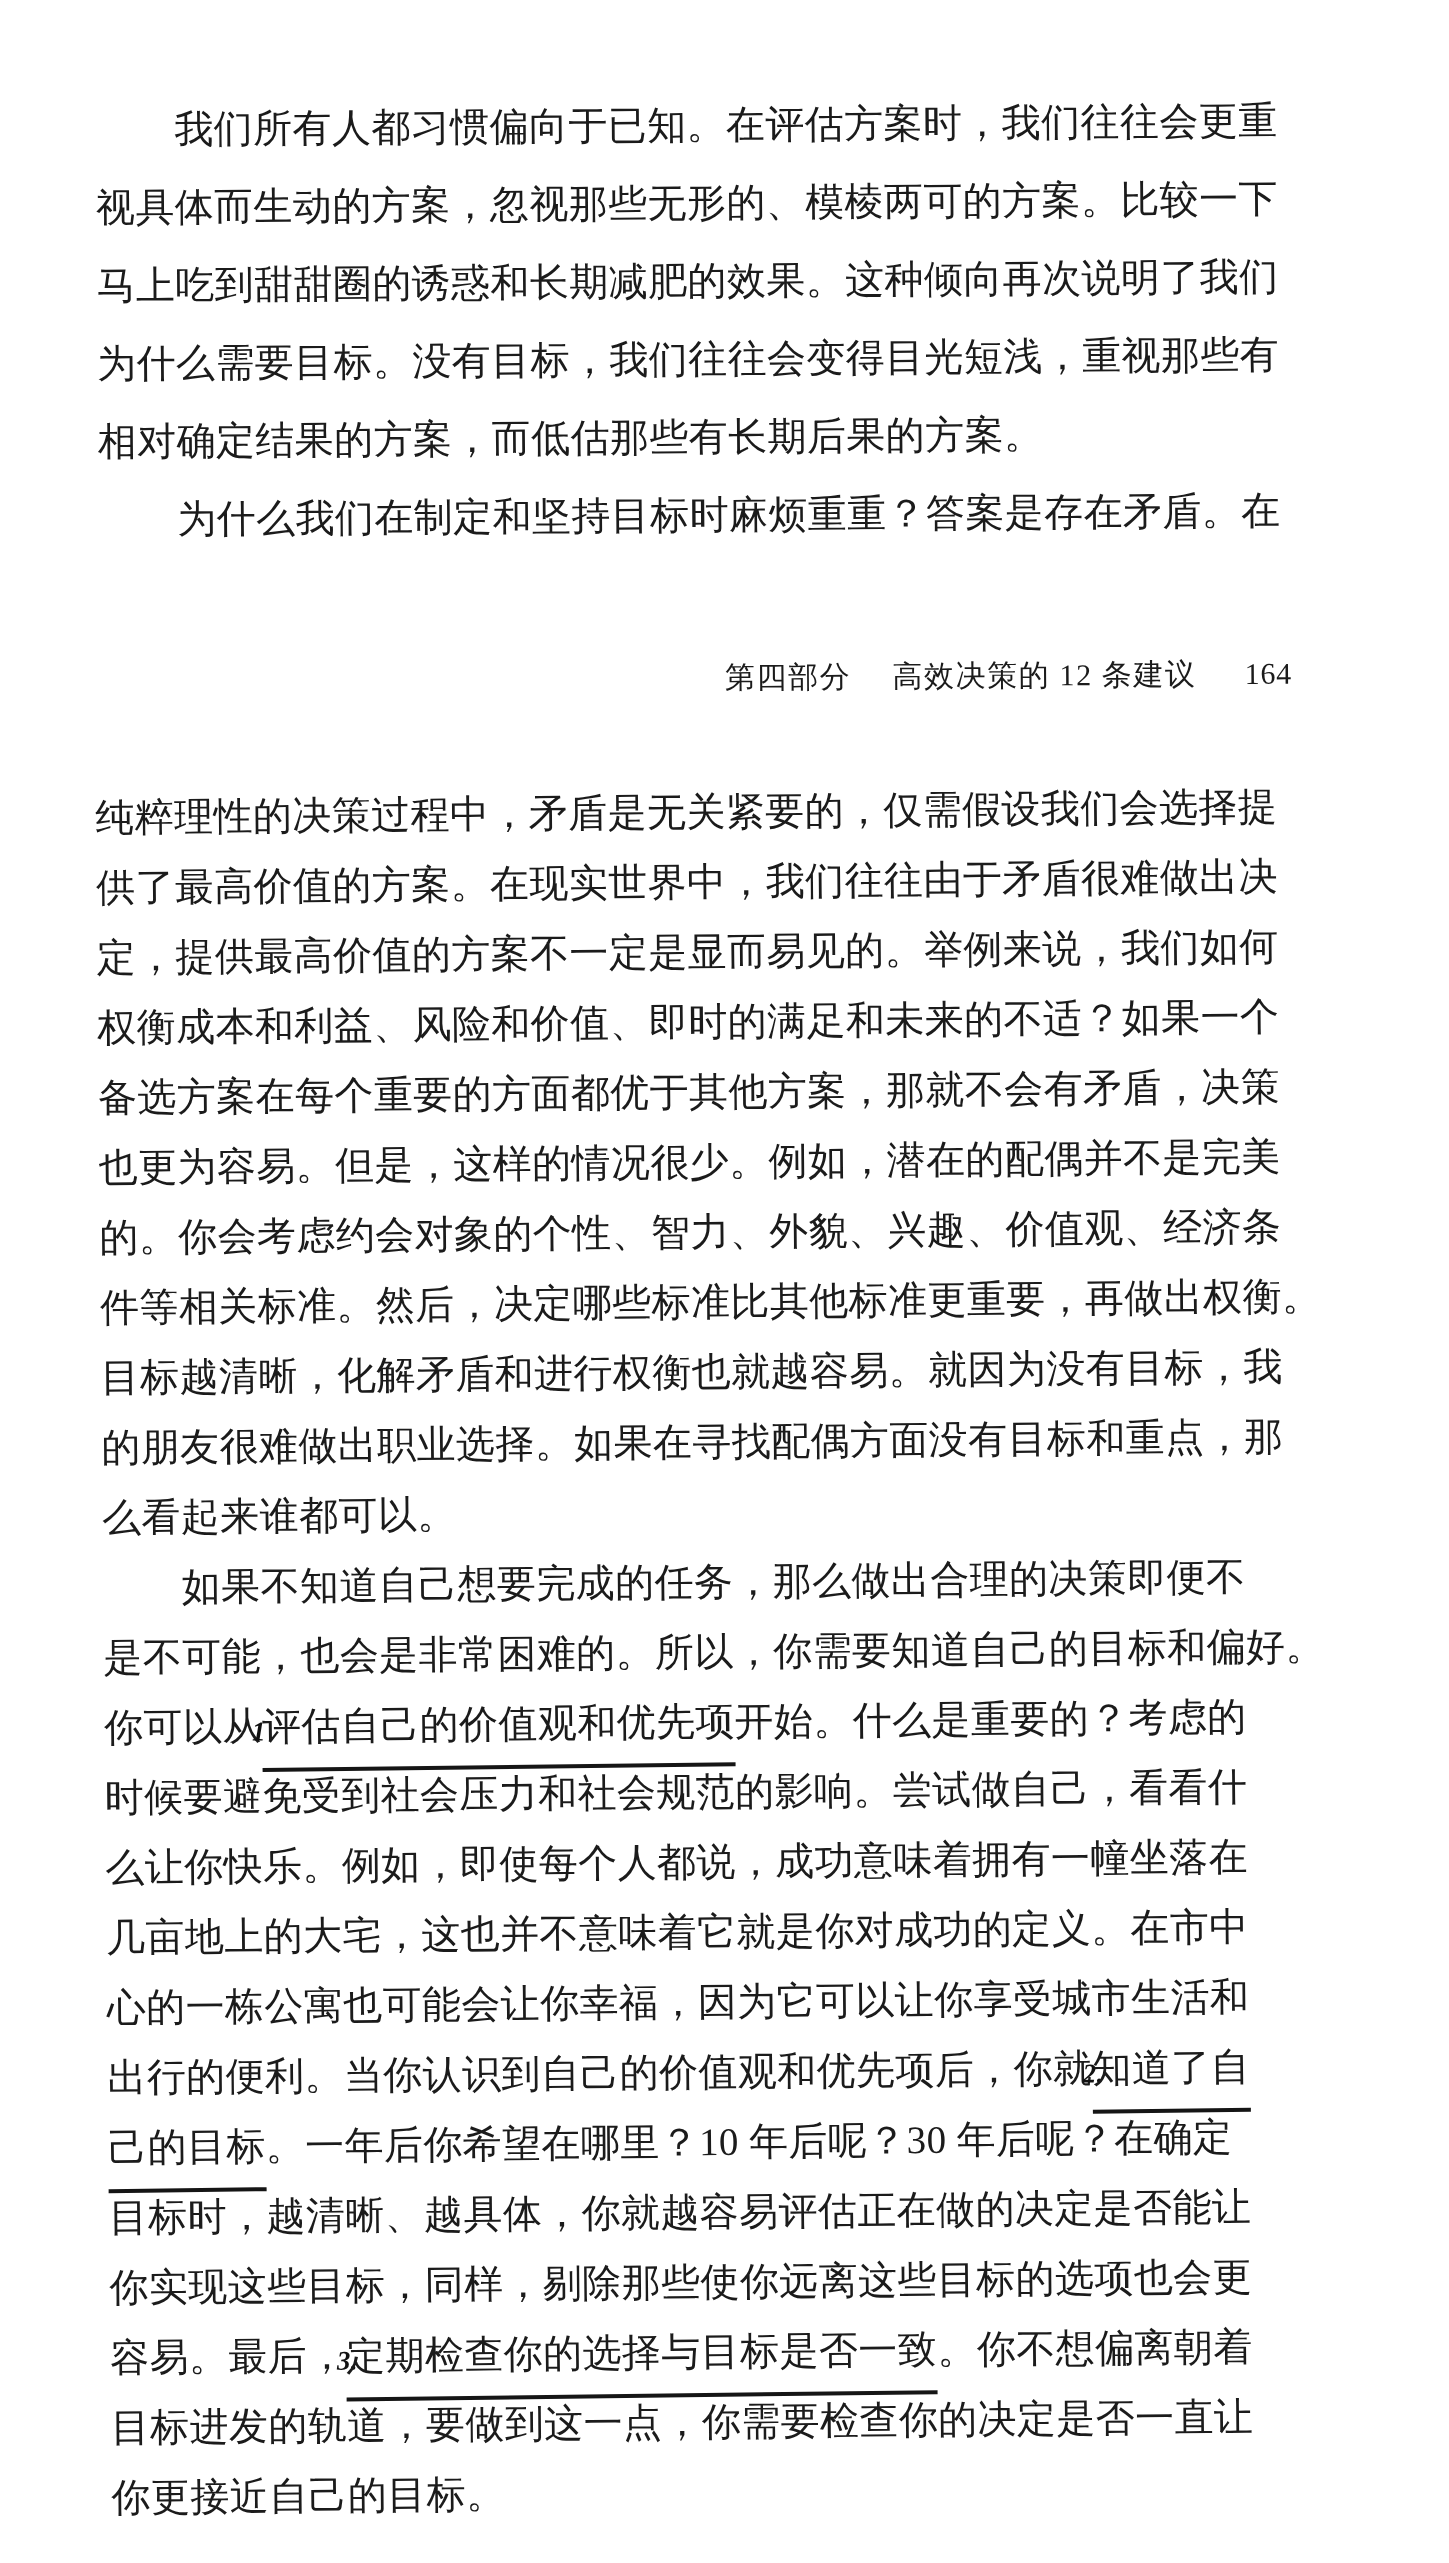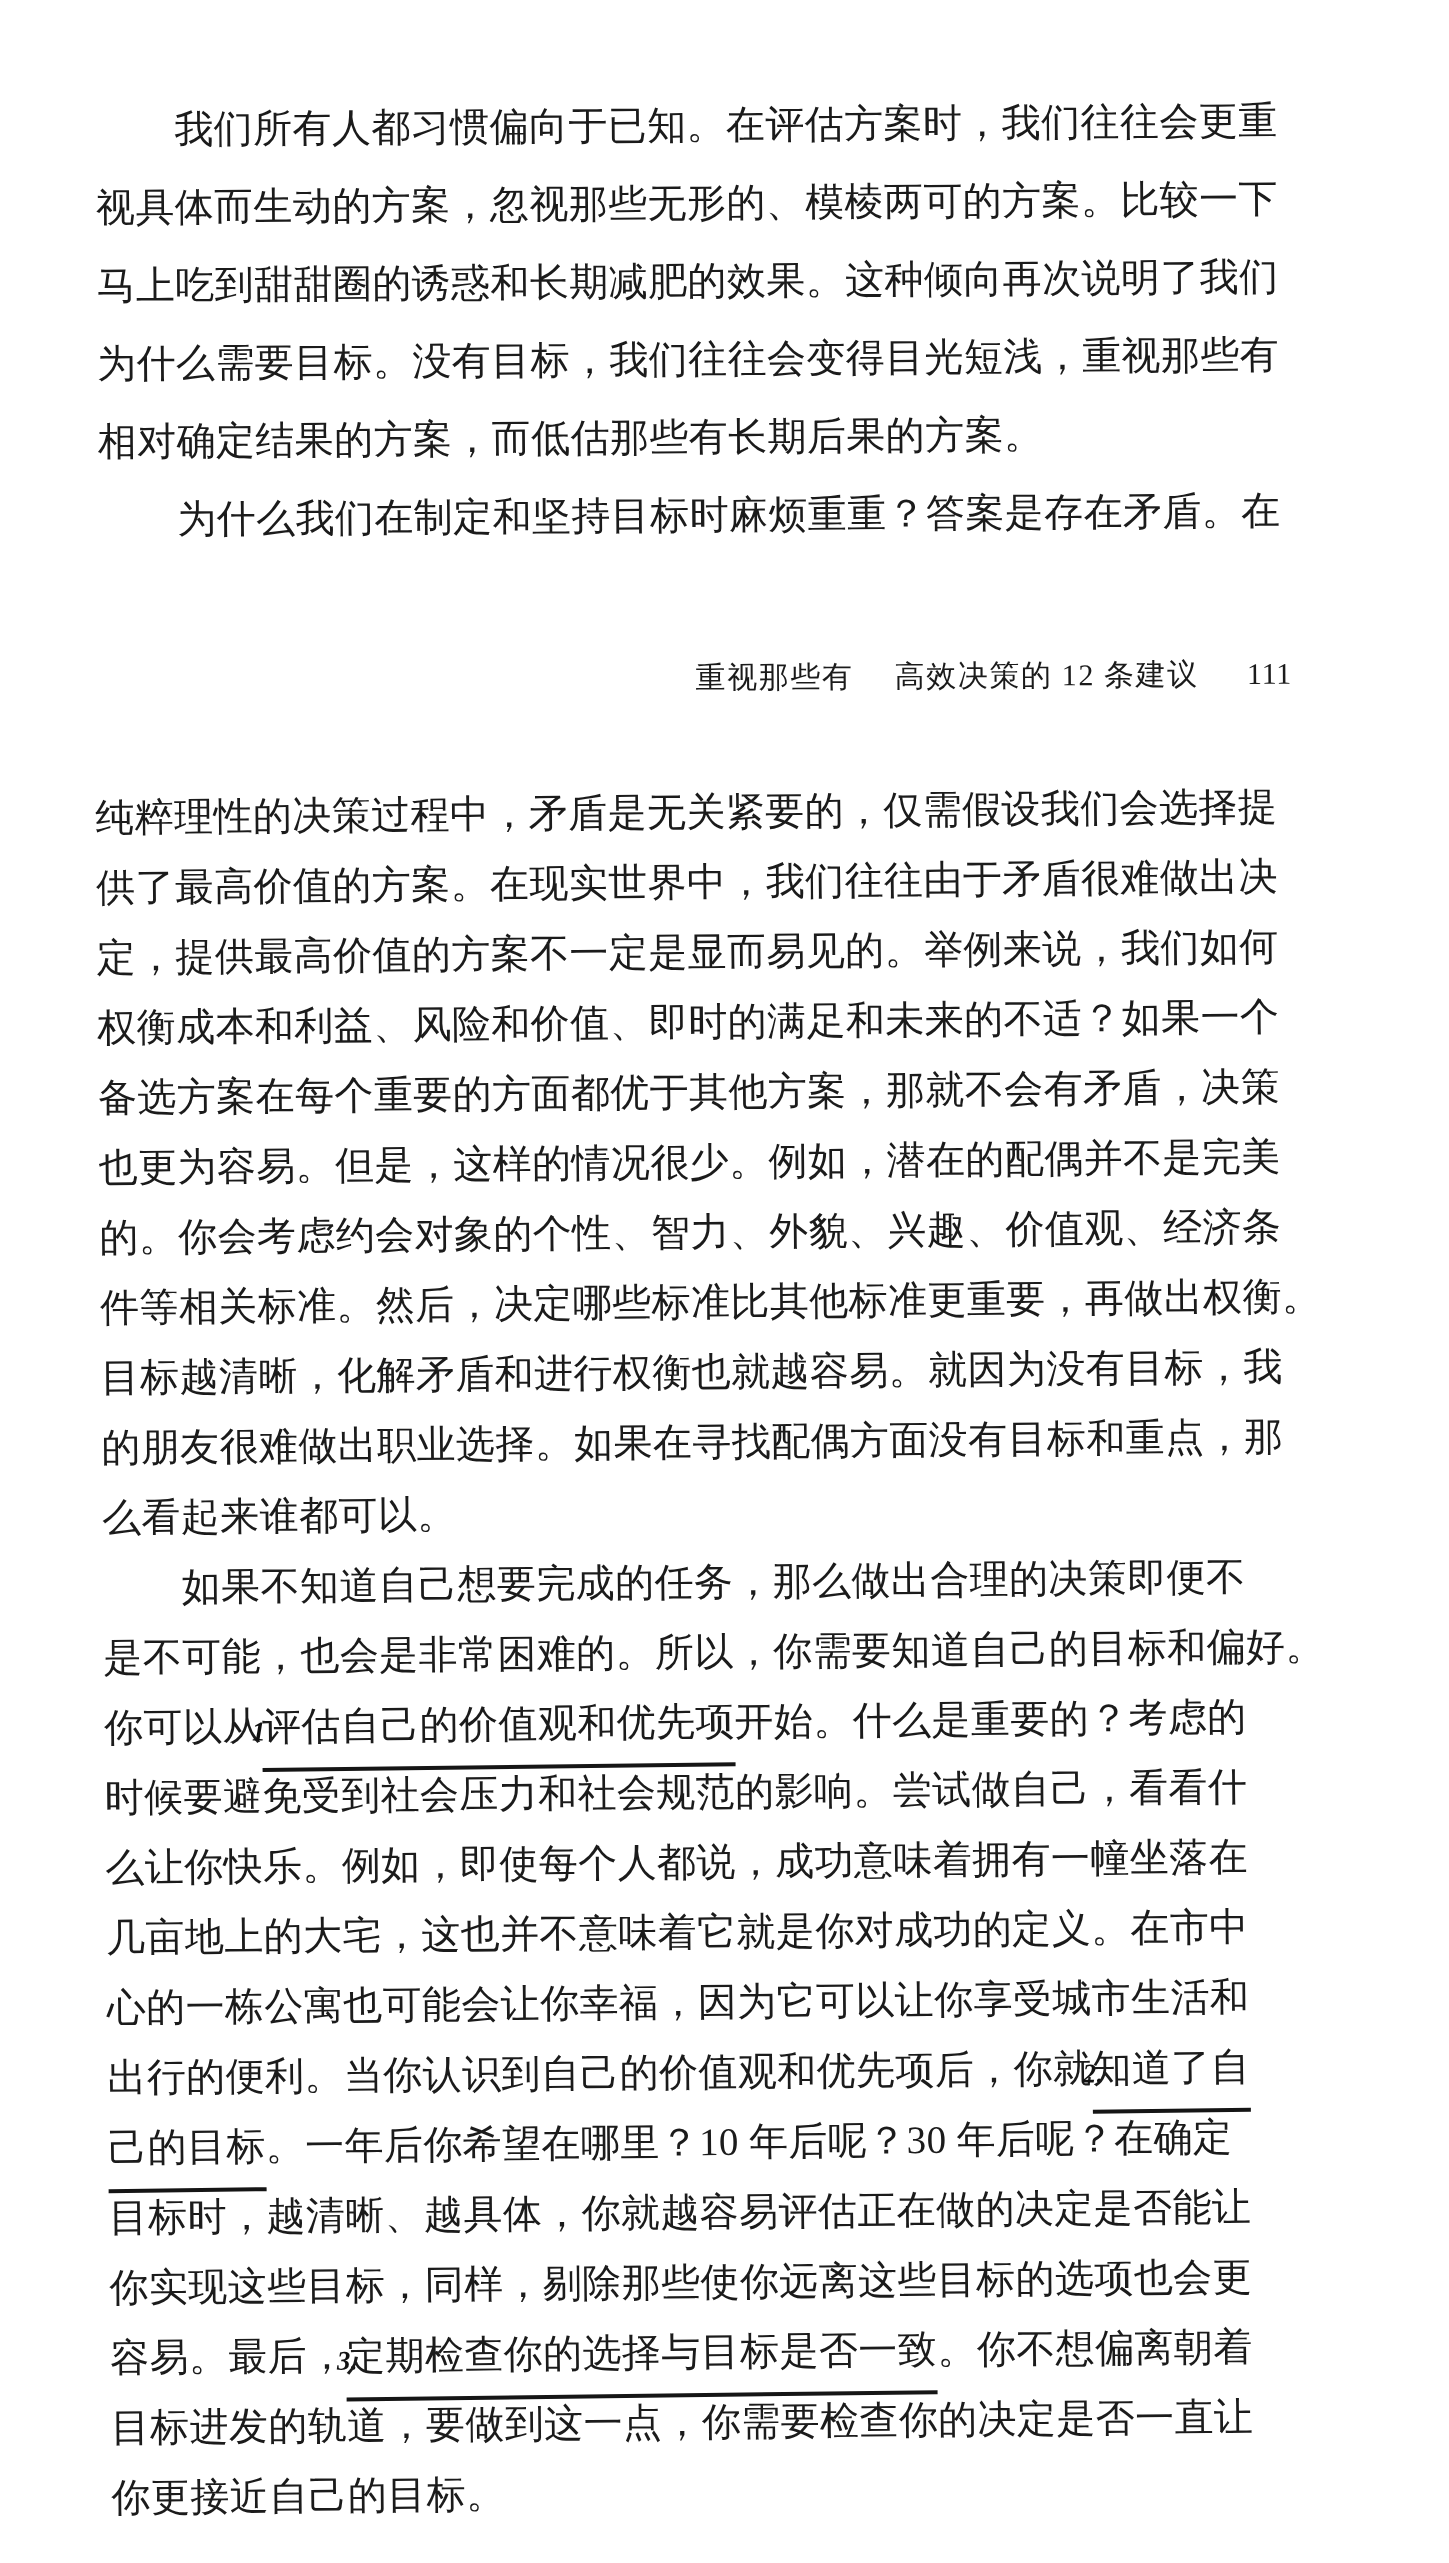--- a/index.html
+++ b/index.html
@@ -82,23 +82,23 @@
 <div id="upper-page" class="page-block">
     <div class="line indent"><span>我们所有人都习惯偏向于已知。在评估方案时，我们往往会更重</span></div>
     <div class="line"><span>视具体而生动的方案，忽视那些无形的、模棱两可的方案。比较一下</span></div>
     <div class="line"><span>马上吃到甜甜圈的诱惑和长期减肥的效果。这种倾向再次说明了我们</span></div>
     <div class="line"><span>为什么需要目标。没有目标，我们往往会变得目光短浅，重视那些有</span></div>
     <div class="line"><span>相对确定结果的方案，而低估那些有长期后果的方案。</span></div>
     <div class="line indent"><span>为什么我们在制定和坚持目标时麻烦重重？答案是存在矛盾。在</span></div>
   </div>
 
 <div id="running-header" class="page-block">
-  <span class="hdr-section">重视那些有</span>
+  <span class="hdr-section">第四部分</span>
   <span class="hdr-title">高效决策的 12 条建议</span>
-  <span class="hdr-page">111</span>
+  <span class="hdr-page">164</span>
 </div>
 
 <div id="lower-page" class="page-block">
     <div class="line"><span>纯粹理性的决策过程中，矛盾是无关紧要的，仅需假设我们会选择提</span></div>
     <div class="line"><span>供了最高价值的方案。在现实世界中，我们往往由于矛盾很难做出决</span></div>
     <div class="line"><span>定，提供最高价值的方案不一定是显而易见的。举例来说，我们如何</span></div>
     <div class="line"><span>权衡成本和利益、风险和价值、即时的满足和未来的不适？如果一个</span></div>
     <div class="line"><span>备选方案在每个重要的方面都优于其他方案，那就不会有矛盾，决策</span></div>
     <div class="line"><span>也更为容易。但是，这样的情况很少。例如，潜在的配偶并不是完美</span></div>
     <div class="line"><span>的。你会考虑约会对象的个性、智力、外貌、兴趣、价值观、经济条</span></div>

